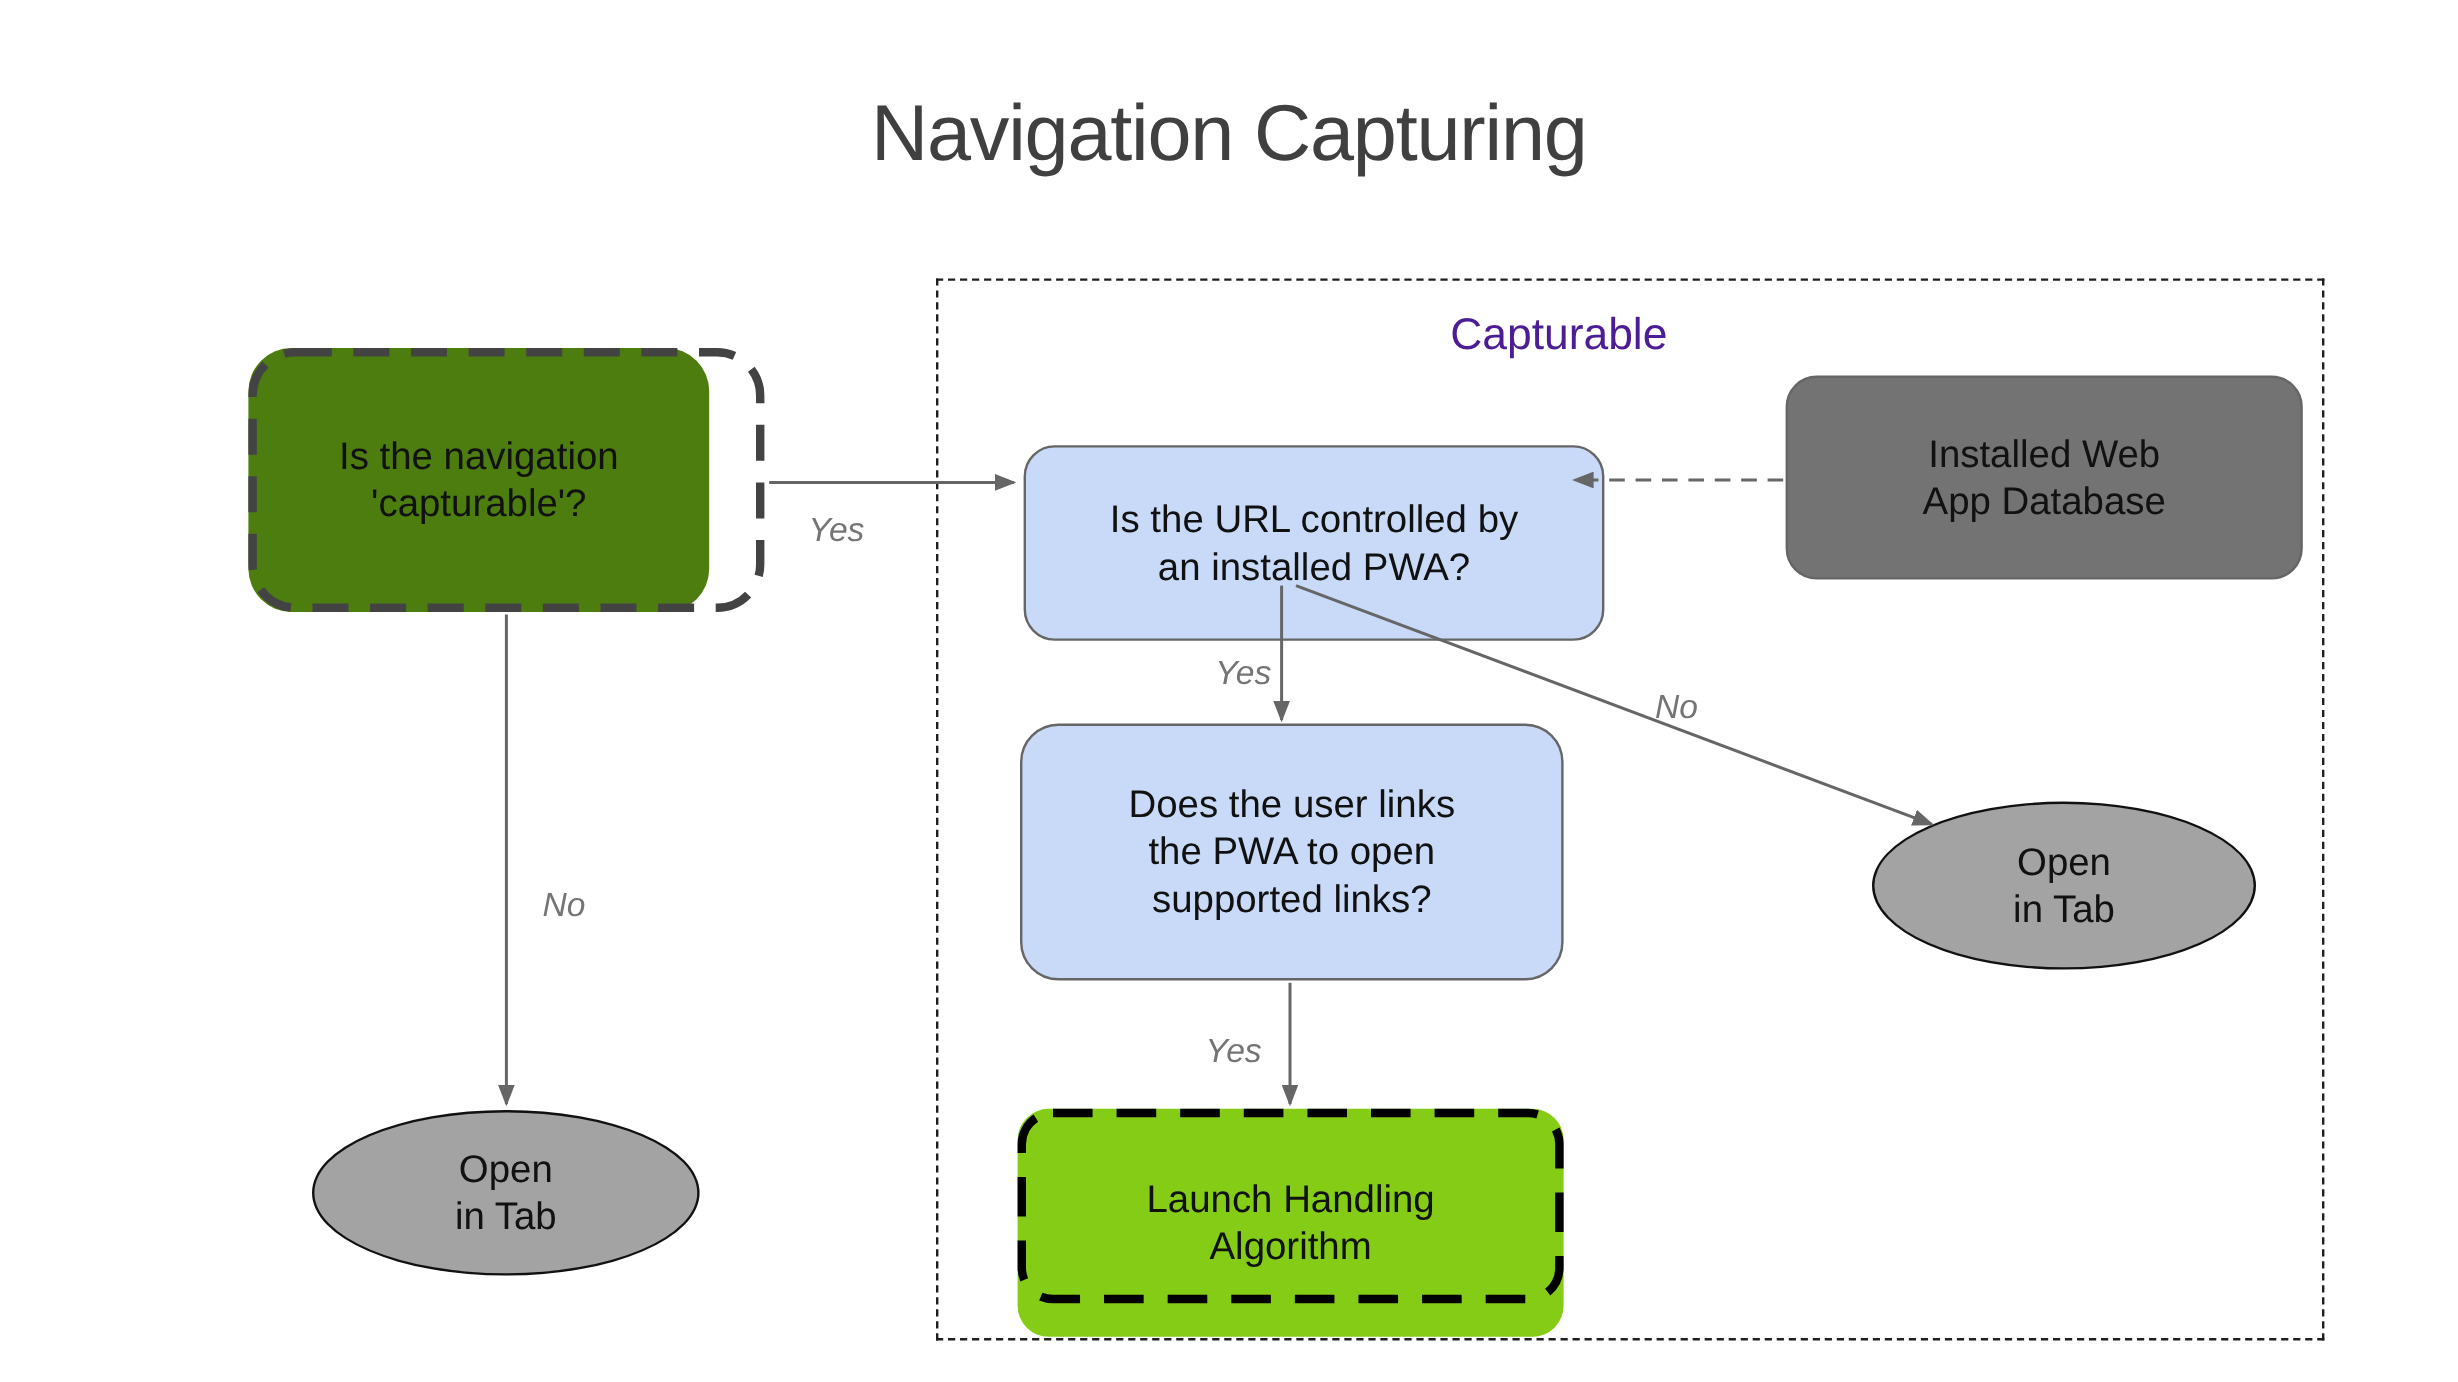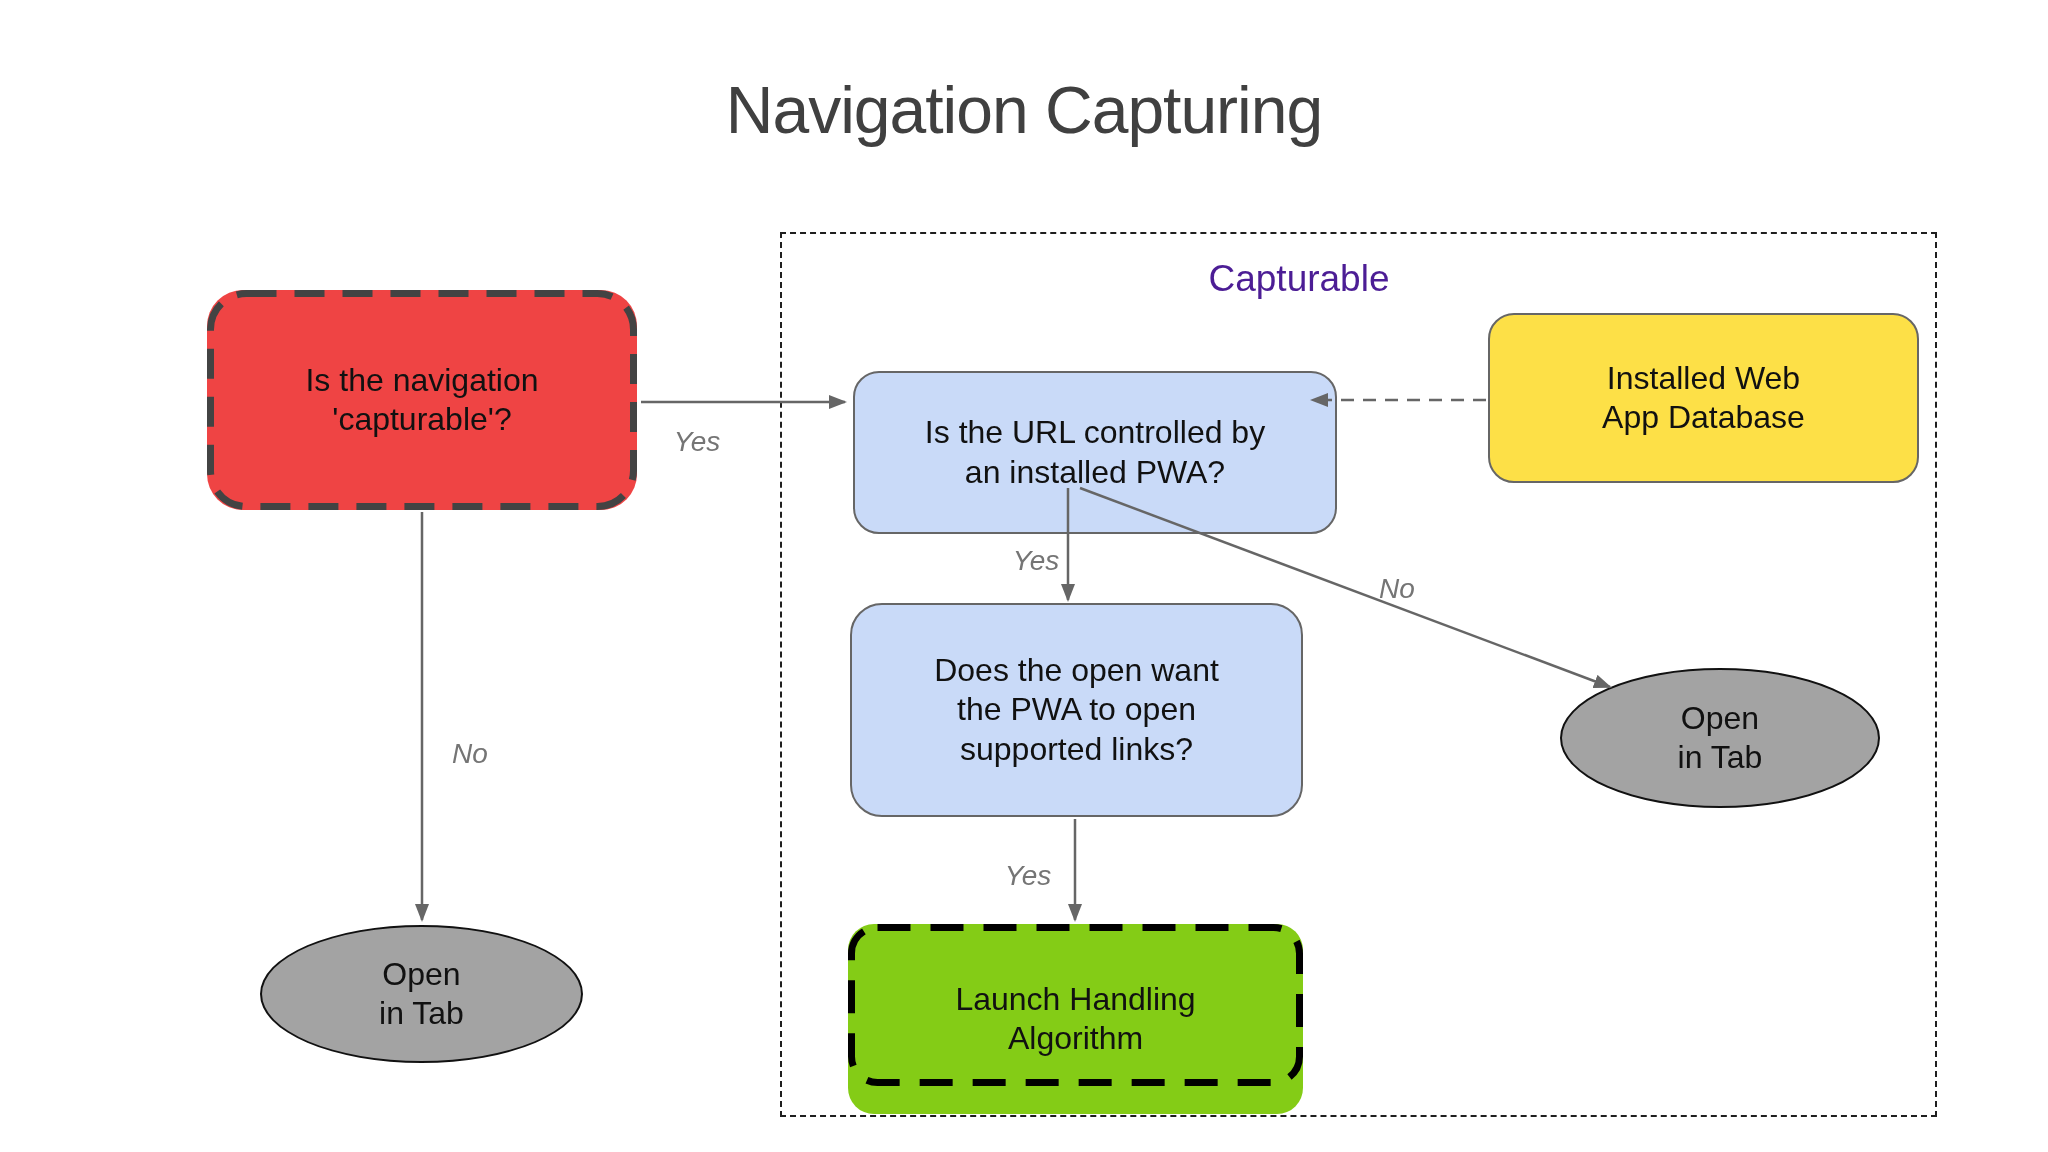--- a/index.html
+++ b/index.html
@@ -53,38 +53,38 @@
     justify-content: center;
     text-align: center;
     font-size: 32px;
     line-height: 1.22;
     color: #111111;
     z-index: 2;
   }
   .node span { display: block; }
   .node--capturable {
     left: 207px; top: 290px;
-    width: 430px; height: 220px;
-    background: #ef4444;
+    width: 384px; height: 220px;
+    background: #4d7c0f;
     border-radius: 36px;
     padding: 0 30px;
   }
   .node--url {
     left: 853px; top: 323px;
     width: 484px; height: 163px;
     background: #c9daf8;
     border: 2px solid #666666;
     border-radius: 26px;
     padding: 0 52px;
     margin-top: 48px;
   }
   .node--db {
     left: 1488px; top: 313px;
     width: 431px; height: 170px;
-    background: #fde047;
+    background: #737373;
     border: 2px solid #666666;
     border-radius: 26px;
     padding: 0 103px;
   }
   .node--userwant {
     left: 850px; top: 603px;
     width: 453px; height: 214px;
     background: #c9daf8;
     border: 2px solid #666666;
     border-radius: 32px;
@@ -151,21 +151,21 @@
 
   <div class="node node--url">
     <span>Is the URL controlled by an installed PWA?</span>
   </div>
 
   <div class="node node--db">
     <span>Installed Web App Database</span>
   </div>
 
   <div class="node node--userwant">
-    <span>Does the open want the PWA to open supported links?</span>
+    <span>Does the user links the PWA to open supported links?</span>
   </div>
 
   <div class="node node--launch">
     <span>Launch Handling Algorithm</span>
   </div>
 
   <div class="node node--ellipse node--tab-right">
     <span>Open
 in Tab</span>
   </div>

